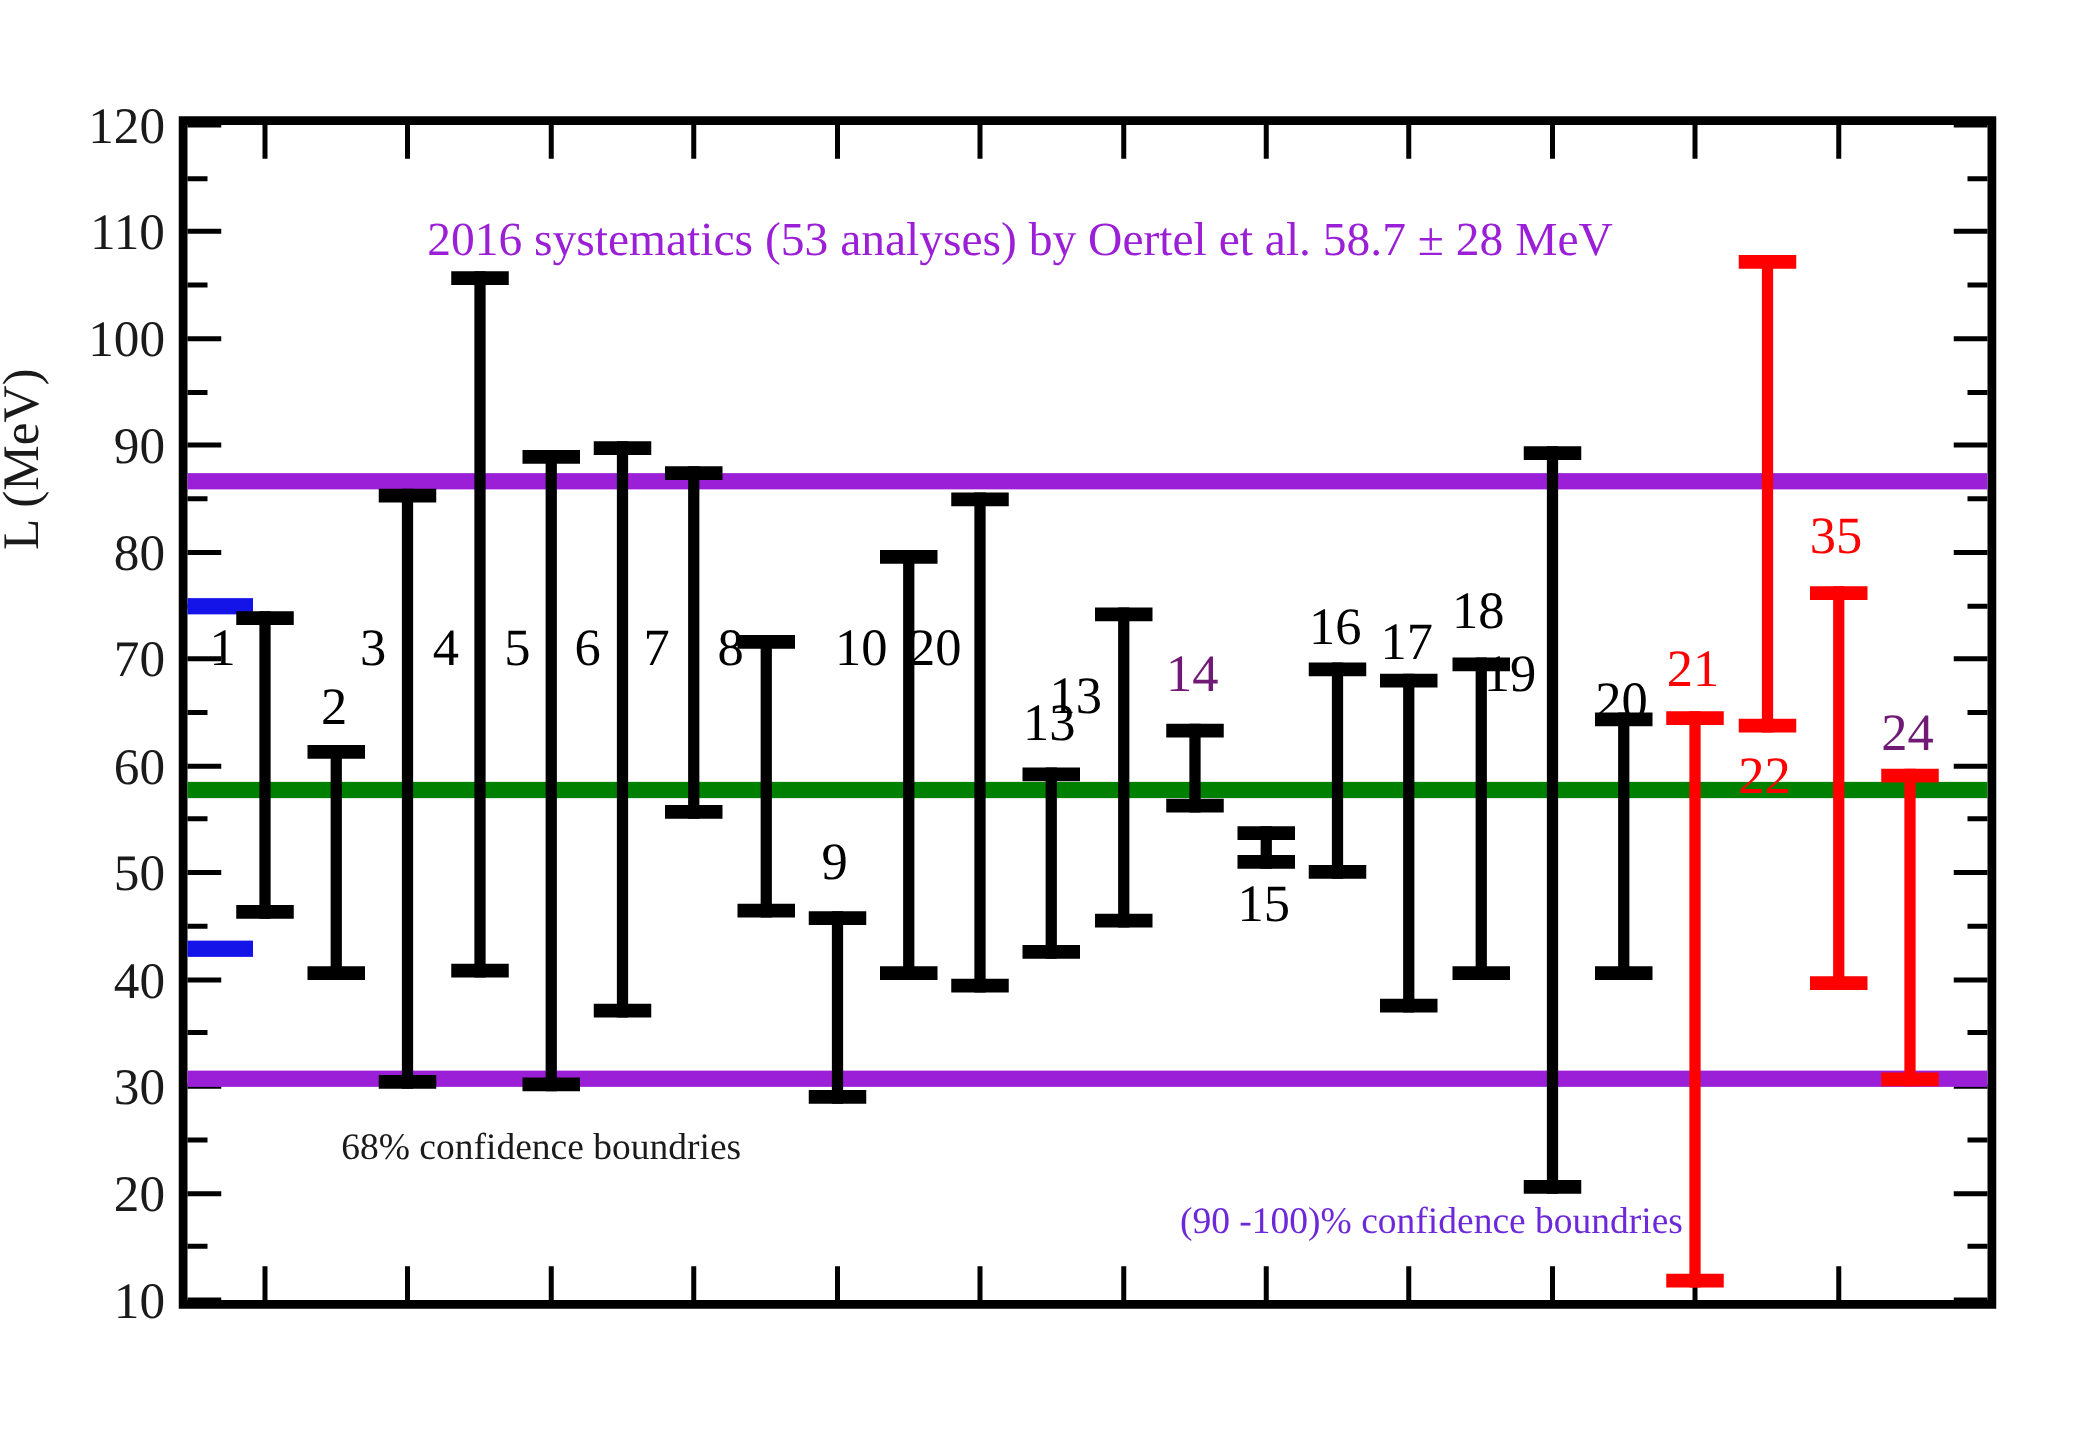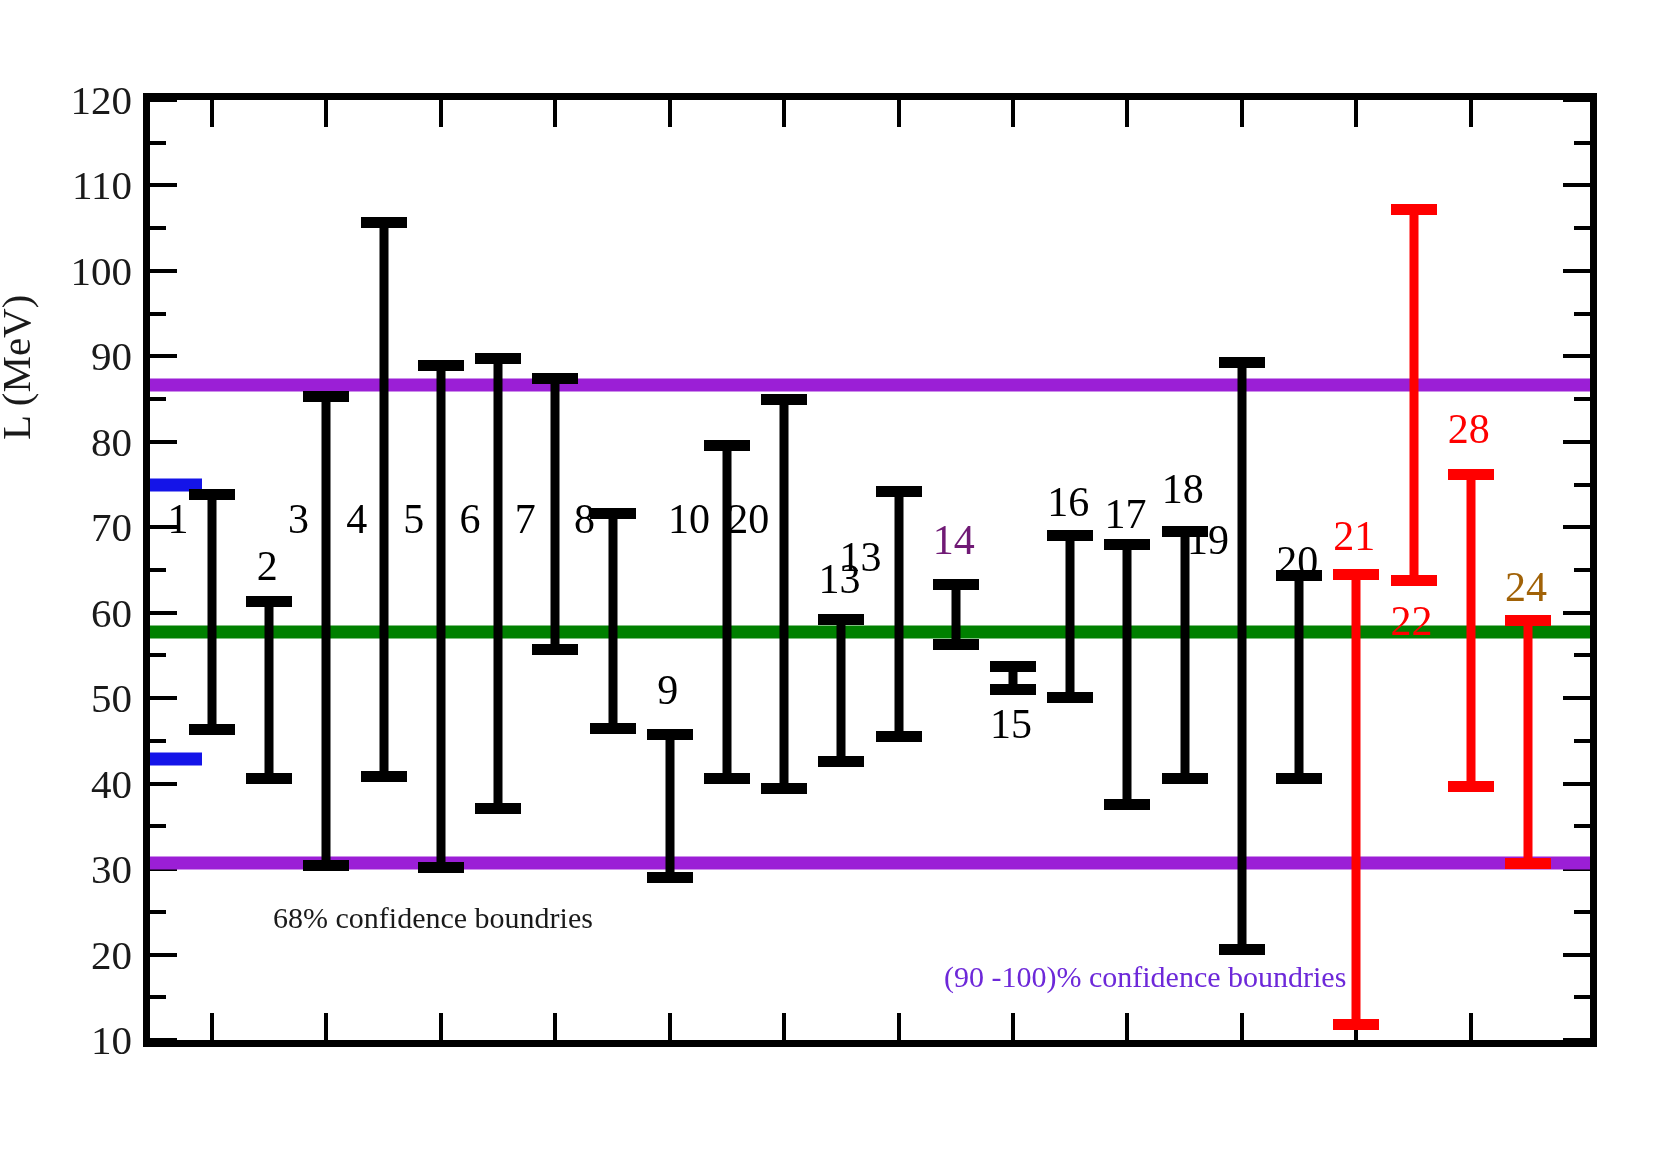--- a/index.html
+++ b/index.html
@@ -336,40 +336,41 @@
         <div class="stem" style="top: 0px; height: 381.982px; background: rgb(255, 0, 0);"></div>
         <div class="cap top" style="background: rgb(255, 0, 0);"></div>
         <div class="cap bot" style="background: rgb(255, 0, 0);"></div>
       </div>
       <div class="pt-label" style="left: 1261.57px; top: 521.273px; color: rgb(255, 0, 0);">22</div>
       <div class="errbar" style="left: 1320.78px; top: 369.164px; height: 323.018px; width: 46px;">
         <div class="stem" style="top: 0px; height: 323.018px; background: rgb(255, 0, 0);"></div>
         <div class="cap top" style="background: rgb(255, 0, 0);"></div>
         <div class="cap bot" style="background: rgb(255, 0, 0);"></div>
       </div>
-      <div class="pt-label" style="left: 1318.78px; top: 329px; color: rgb(255, 0, 0);">28</div>
+      <div class="pt-label" style="left: 1318.78px; top: 329px; color: rgb(255, 0, 0);">35</div>
       <div class="errbar" style="left: 1378px; top: 515.291px; height: 253.8px; width: 46px;">
         <div class="stem" style="top: 0px; height: 253.8px; background: rgb(255, 0, 0);"></div>
         <div class="cap top" style="background: rgb(255, 0, 0);"></div>
         <div class="cap bot" style="background: rgb(255, 0, 0);"></div>
       </div>
-      <div class="pt-label" style="left: 1376px; top: 487.091px; color: #a16207;">24</div>
+      <div class="pt-label" style="left: 1376px; top: 487.091px; color: #701a75;">24</div>
     </div>
 
   <div class="ylabel">L (MeV)</div>
 
   <div id="overlay"></div>
 
 <div class="ytick-label" style="top: 100px;">120</div>
     <div class="ytick-label" style="top: 185.455px;">110</div>
     <div class="ytick-label" style="top: 270.909px;">100</div>
     <div class="ytick-label" style="top: 356.364px;">90</div>
     <div class="ytick-label" style="top: 441.818px;">80</div>
     <div class="ytick-label" style="top: 527.273px;">70</div>
     <div class="ytick-label" style="top: 612.727px;">60</div>
     <div class="ytick-label" style="top: 698.182px;">50</div>
     <div class="ytick-label" style="top: 783.636px;">40</div>
     <div class="ytick-label" style="top: 869.091px;">30</div>
     <div class="ytick-label" style="top: 954.545px;">20</div>
     <div class="ytick-label" style="top: 1040px;">10</div>
+    <div class="legend-line" style="left: 816px; top: 170px; color: rgb(155, 31, 214);">2016 systematics (53 analyses) by Oertel et al. 58.7 ± 28 MeV</div>
     <div class="note" style="left: 273px; top: 901px; color: rgb(26, 26, 26);">68% confidence boundries</div>
     <div class="note" style="left: 944px; top: 960px; color: #6d28d9;">(90 -100)% confidence boundries</div>
   </div>
 
 </body></html>

